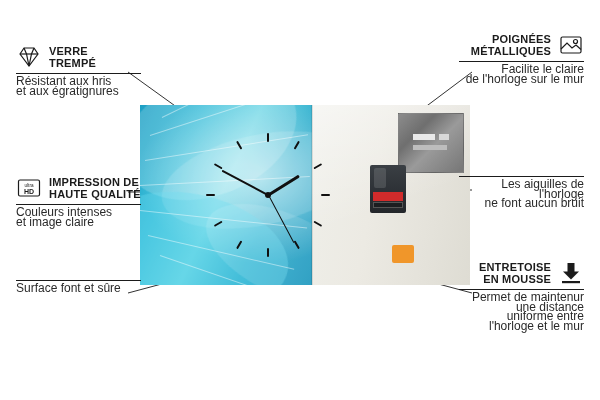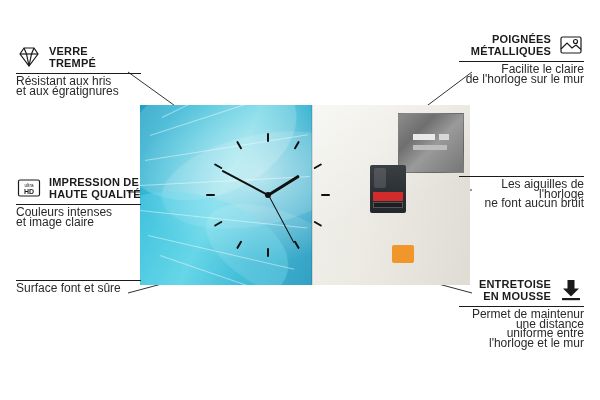--- a/index.html
+++ b/index.html
@@ -214,21 +214,21 @@
     background: #1b1b1b;
     margin-top: 3px;
   }
 
   
   #c-verre     { left: 16px;  top: 44px;  width: 125px; }
   #c-impression{ left: 16px;  top: 175px; width: 125px; }
   #c-bords     { left: 16px;  top: 277px; width: 125px; }
   #c-poignees  { left: 459px; top: 32px;  width: 125px; }
   #c-mecanisme { left: 459px; top: 173px; width: 125px; }
-  #c-entretoise{ left: 459px; top: 277px; width: 125px; }
+  #c-entretoise{ left: 459px; top: 260px; width: 125px; }
 
   svg.lines {
     position: absolute;
     left: 0; top: 0;
     width: 600px;
     height: 400px;
     pointer-events: none;
   }
 </style>
 </head>

